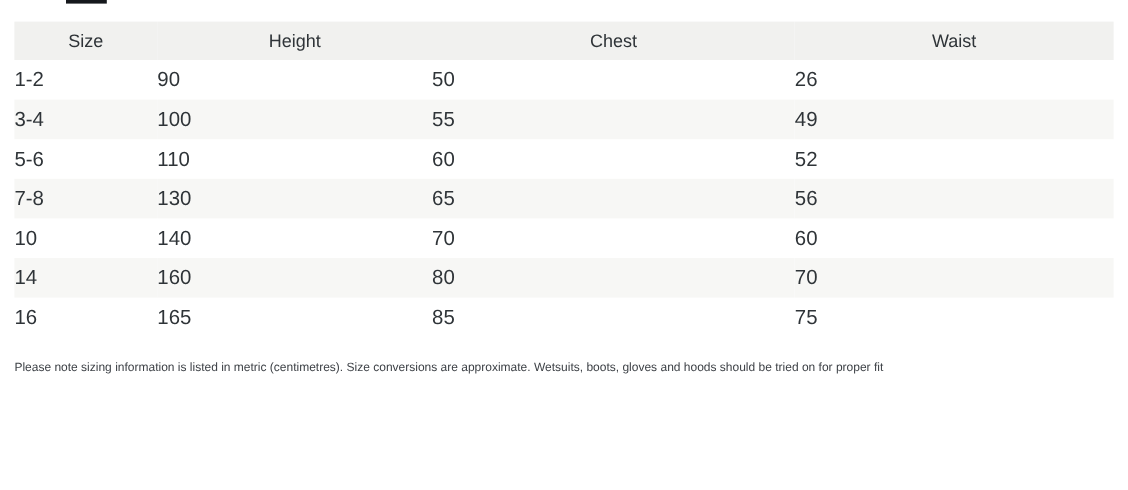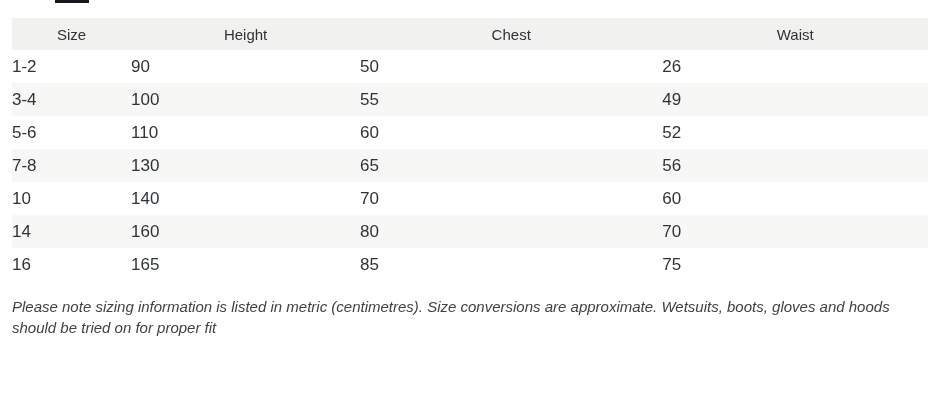--- a/index.html
+++ b/index.html
@@ -52,25 +52,24 @@
     height: 33px;
     font-size: 17px;
     color: var(--text-color, #2f3438);
     padding: 0;
   }
   table.size-table tbody tr:nth-child(even) {
     background: var(--stripe-bg, #f7f7f5);
   }
   .note {
     margin: 15px 0 0 0;
-    font-size: 15px;
+    font-size: 10px;
     line-height: 21px;
     color: var(--note-color, #3e4247);
     max-width: 916px;
-    font-style: italic;
   }
 </style>
 </head>
 <body>
 
 <div class="top-artifact"></div>
 
 <div class="wrap">
 
   <table class="size-table">

